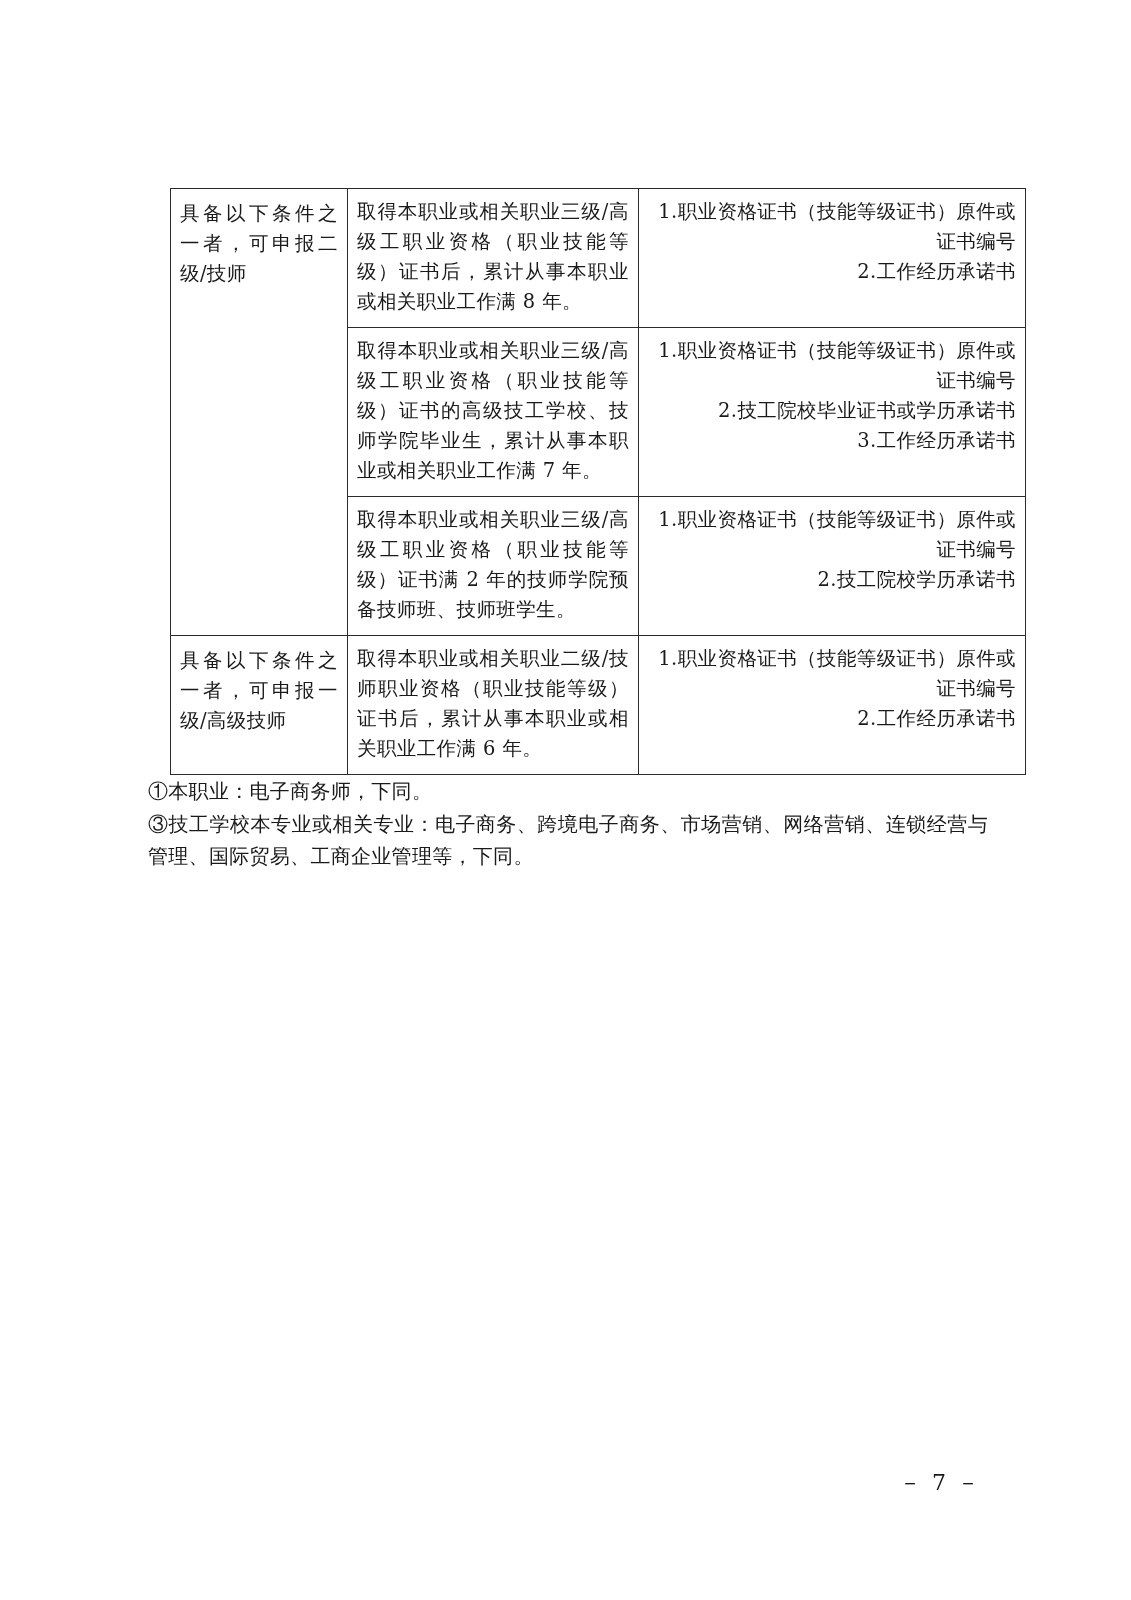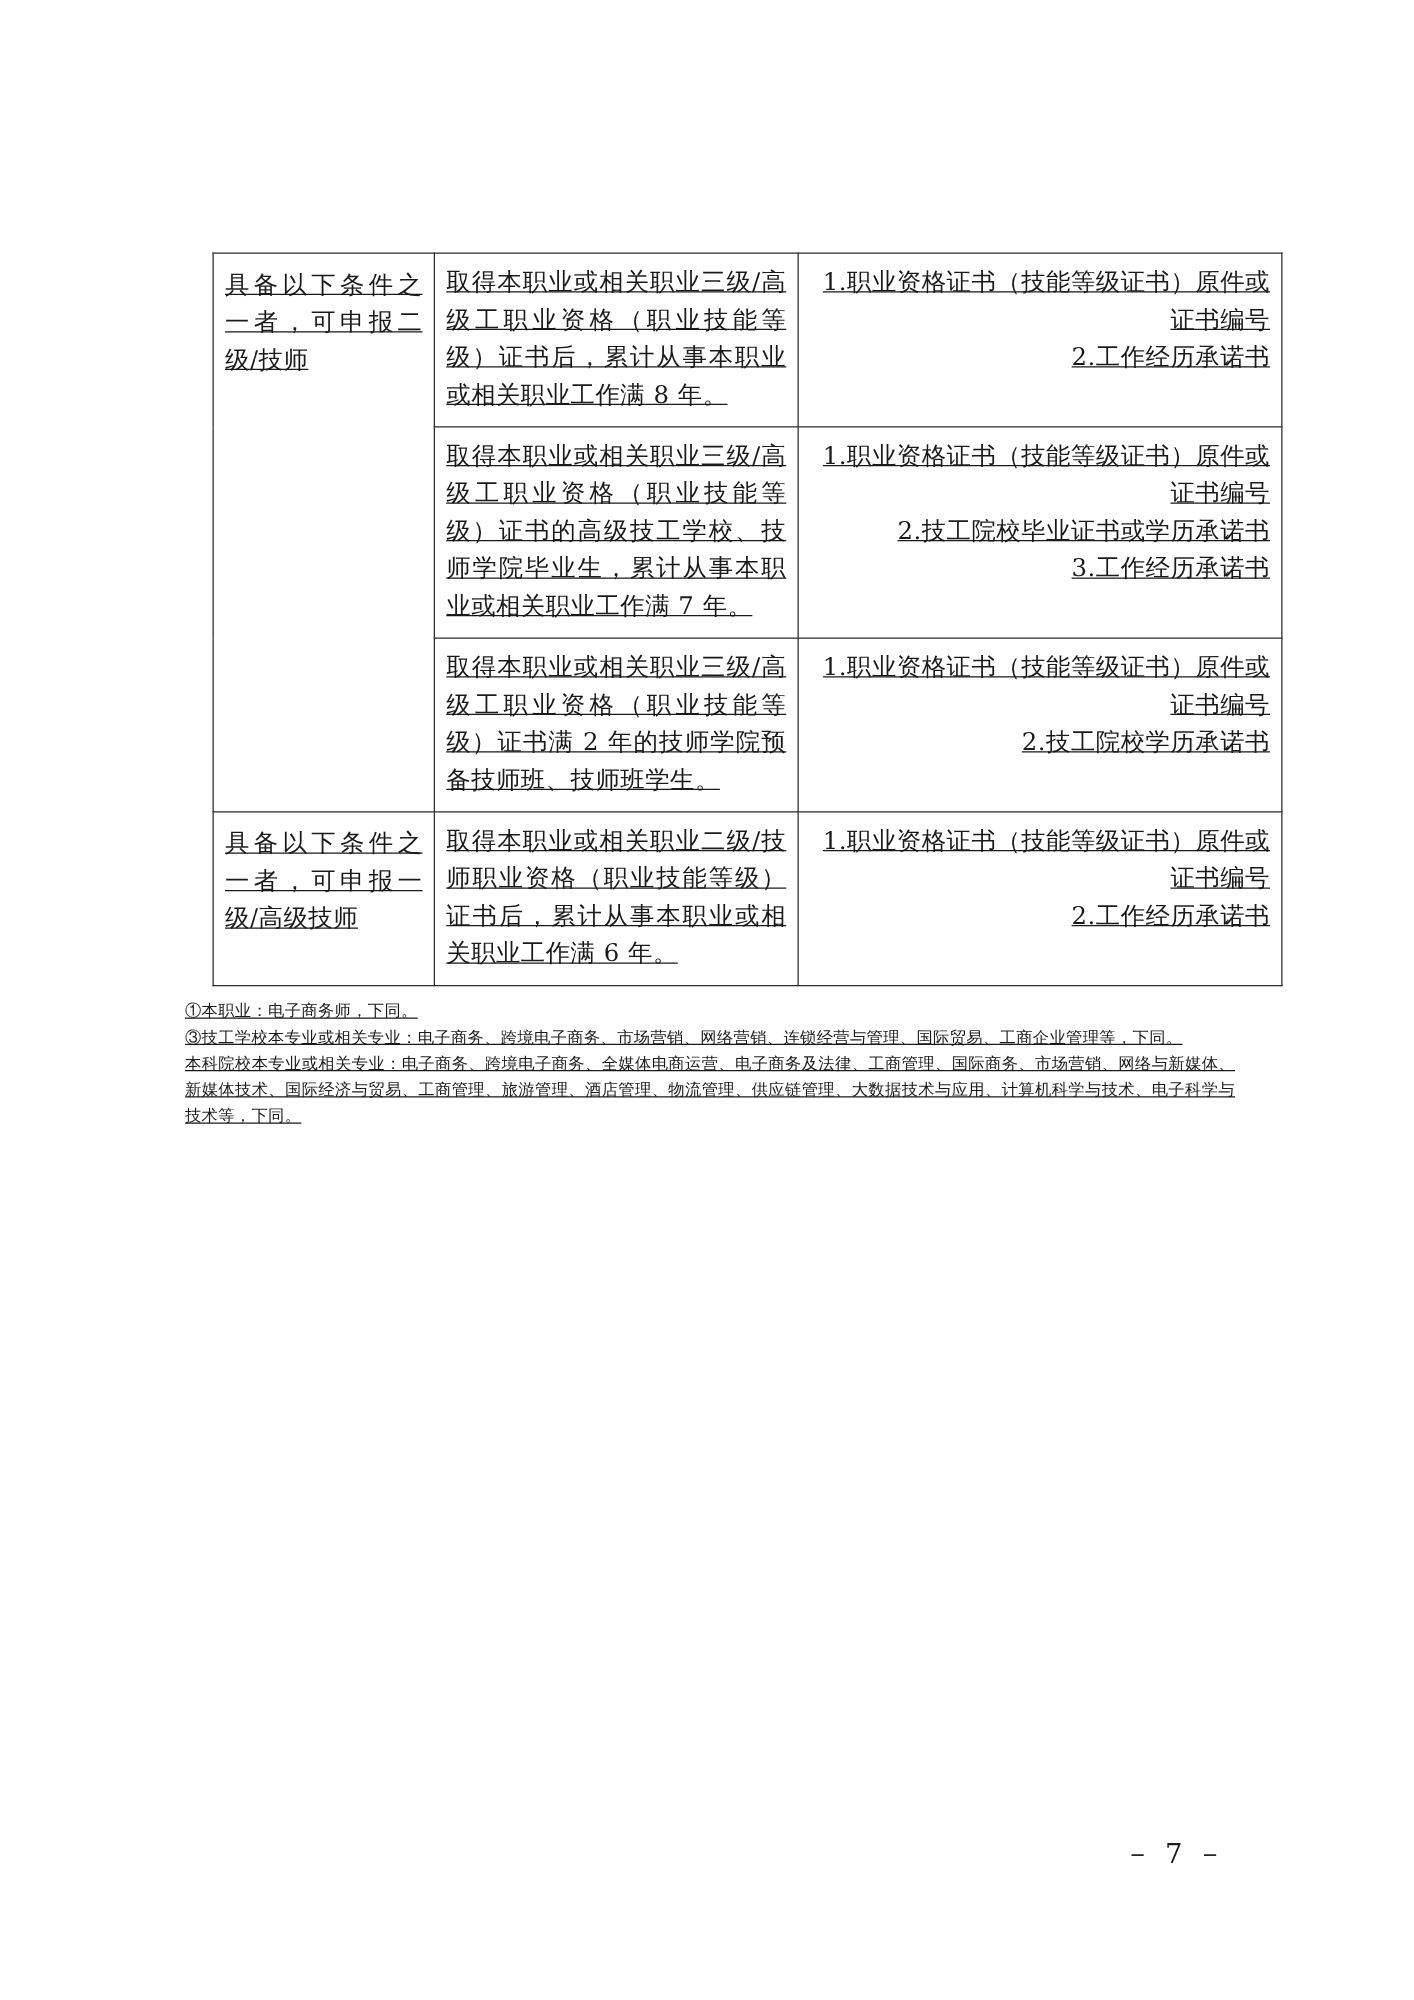--- a/index.html
+++ b/index.html
@@ -18,23 +18,22 @@
   .page {
     position: absolute;
     left: 0;
     top: 0;
     width: 1131px;
     height: 1600px;
   }
   .content {
     position: absolute;
     left: 148px;
-    top: 202px;
+    top: 188px;
     width: 840px;
-    text-decoration: underline;
   }
   table.req-table {
     border-collapse: collapse;
     width: 814px;
     table-layout: fixed;
     margin-left: 22px;
   }
   table.req-table td {
     border: 1px solid #2b2b2b;
     vertical-align: top;
@@ -57,22 +56,21 @@
     width: 368px;
     text-align: right;
   }
   .cond-inner {
     padding-top: 2px;
   }
   .docs-line {
     white-space: normal;
   }
   .notes {
-    margin-top: 10px;
-    font-size: 13px;
+    font-size: 20px;
     line-height: 1.62;
     letter-spacing: 0.3px;
     text-align: justify;
     text-align-last: left;
   }
   .notes p {
     margin: 0;
     text-indent: 0;
   }
   .pageno {
@@ -125,18 +123,17 @@
             <div class="docs-line">1.职业资格证书（技能等级证书）原件或证书编号</div>
             <div class="docs-line">2.工作经历承诺书</div>
           </td>
         </tr>
       </tbody>
     </table>
 
     <div class="notes">
       <p>①本职业：电子商务师，下同。</p>
       <p>③技工学校本专业或相关专业：电子商务、跨境电子商务、市场营销、网络营销、连锁经营与管理、国际贸易、工商企业管理等，下同。</p>
-      <p>本科院校本专业或相关专业：电子商务、跨境电子商务、全媒体电商运营、电子商务及法律、工商管理、国际商务、市场营销、网络与新媒体、新媒体技术、国际经济与贸易、工商管理、旅游管理、酒店管理、物流管理、供应链管理、大数据技术与应用、计算机科学与技术、电子科学与技术等，下同。</p>
     </div>
   </div>
 
   <div class="pageno">－ 7 －</div>
 </div>
 
 </body></html>

